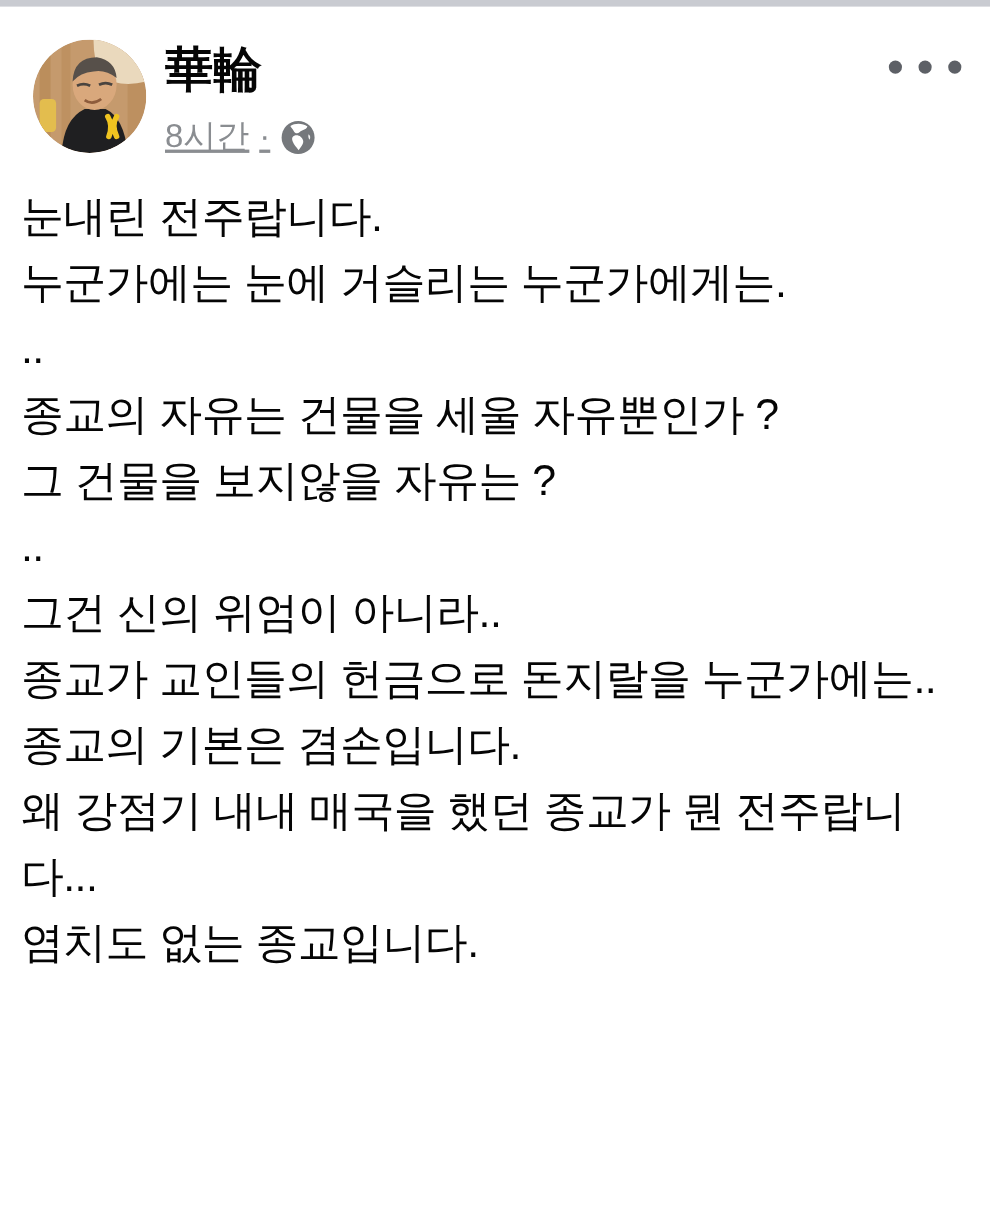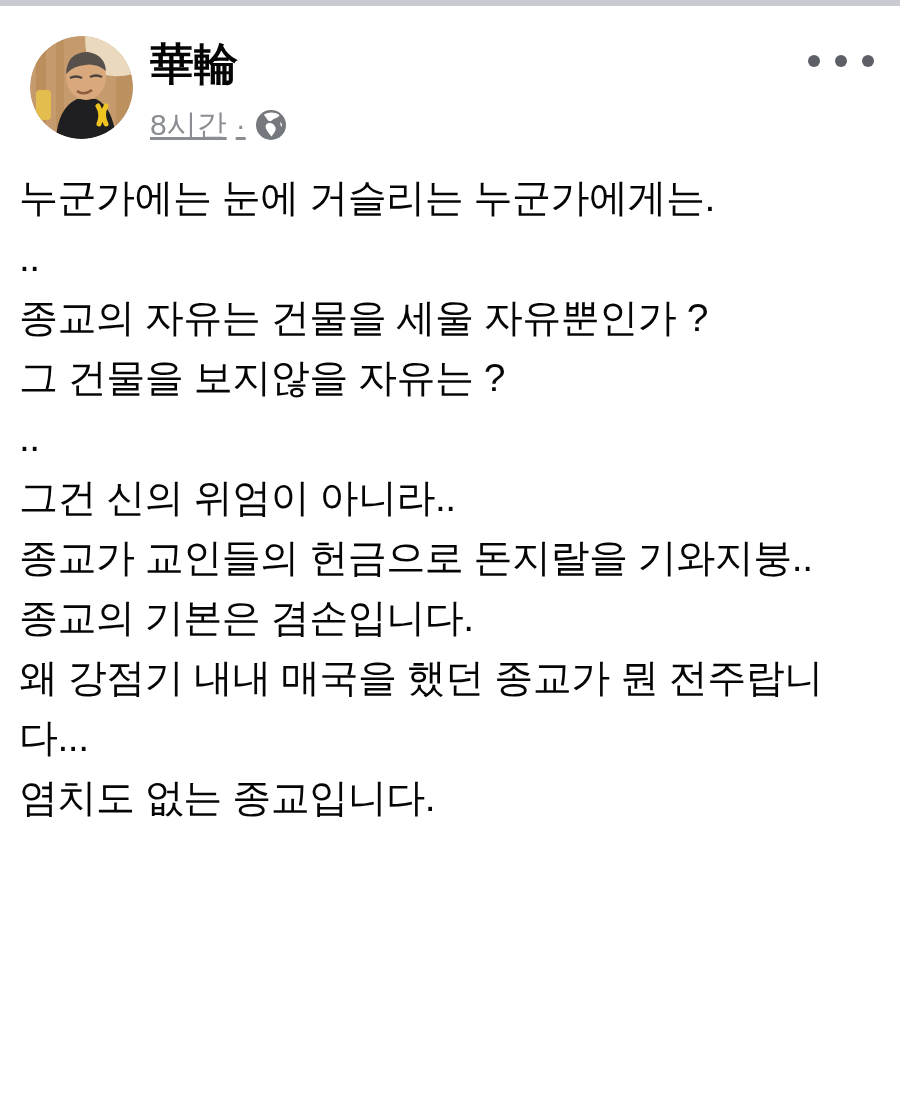--- a/index.html
+++ b/index.html
@@ -149,25 +149,26 @@
 
     <div class="more-btn" title="">
       <span class="dot"></span>
       <span class="dot"></span>
       <span class="dot"></span>
     </div>
 
   </div>
 
   <div class="post-body">
+      <div class="post-line">눈내린 전주랍니다.</div>
       <div class="post-line">누군가에는 눈에 거슬리는 누군가에게는.</div>
       <div class="post-line">..</div>
       <div class="post-line">종교의 자유는 건물을 세울 자유뿐인가 ?</div>
       <div class="post-line">그 건물을 보지않을 자유는 ?</div>
       <div class="post-line">..</div>
       <div class="post-line">그건 신의 위엄이 아니라..</div>
-      <div class="post-line">종교가 교인들의 헌금으로 돈지랄을 기와지붕..</div>
+      <div class="post-line">종교가 교인들의 헌금으로 돈지랄을 누군가에는..</div>
       <div class="post-line">종교의 기본은 겸손입니다.</div>
       <div class="post-line">왜 강점기 내내 매국을 했던 종교가 뭔 전주랍니다...</div>
       <div class="post-line">염치도 없는 종교입니다.</div>
     </div>
 
 </div>
 
 </body></html>

